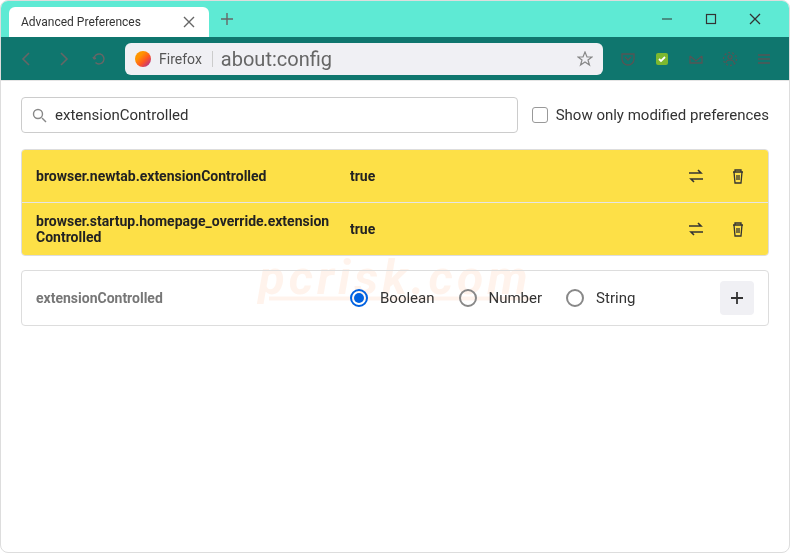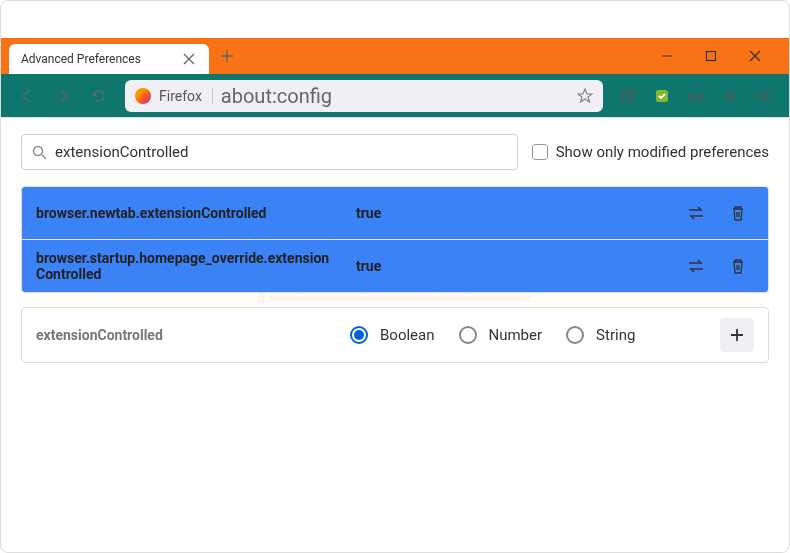--- a/index.html
+++ b/index.html
@@ -1,20 +1,20 @@
 <!DOCTYPE html>
 <html><head>
   <meta charset="utf-8">
   <style>
     * { margin: 0; padding: 0; box-sizing: border-box; font-family: -apple-system, BlinkMacSystemFont, "Segoe UI", Roboto, sans-serif; }
     body { width: 790px; height: 553px; background: #fff; border-radius: 8px; overflow: hidden; position: relative; border: 1px solid #ddd; }
     
     .watermark { position: absolute; top: 50%; left: 50%; transform: translate(-50%, -50%); font-size: 48px; font-weight: bold; color: rgba(255,160,100,0.12); letter-spacing: 4px; pointer-events: none; z-index: 0; font-style: italic; text-decoration: underline; }
     
-    .titlebar { display: flex; align-items: center; height: 36px; background: #f97316; padding: 0 8px; margin-top: 37px; }
+    .titlebar { display: flex; align-items: center; height: 36px; background: #5eead4; padding: 0 8px; }
     .tab { display: flex; align-items: center; background: #fff; height: 30px; padding: 0 12px; border-radius: 6px 6px 0 0; margin-top: 6px; min-width: 200px; gap: 8px; }
     .tab-title { font-size: 12px; color: #333; flex: 1; }
     .tab-close { width: 16px; height: 16px; display: flex; align-items: center; justify-content: center; color: #666; cursor: pointer; }
     .newtab { width: 28px; height: 28px; display: flex; align-items: center; justify-content: center; color: #666; margin-left: 4px; cursor: pointer; }
     .winctrl { margin-left: auto; display: flex; gap: 16px; padding-right: 12px; }
     .winctrl div { width: 28px; height: 28px; display: flex; align-items: center; justify-content: center; color: #333; cursor: pointer; }
     
     .toolbar { display: flex; align-items: center; height: 44px; background: #0f766e; padding: 0 10px; gap: 4px; border-bottom: 1px solid #e5e5e5; }
     .tbtn { width: 32px; height: 32px; display: flex; align-items: center; justify-content: center; color: #666; border-radius: 4px; cursor: pointer; }
     .urlbar { flex: 1; height: 32px; background: #f0f0f4; border-radius: 6px; display: flex; align-items: center; padding: 0 10px; gap: 8px; margin: 0 6px; }
@@ -25,21 +25,21 @@
     
     .content { padding: 16px 20px; position: relative; z-index: 1; }
     .searchrow { display: flex; gap: 14px; align-items: center; margin-bottom: 16px; }
     .searchbox { flex: 1; display: flex; align-items: center; border: 1px solid #ccc; border-radius: 4px; height: 36px; padding: 0 10px; gap: 8px; background: #fff; }
     .searchbox input { border: none; outline: none; font-size: 15px; flex: 1; color: #333; }
     .searchicon { color: #888; }
     .checkrow { display: flex; align-items: center; gap: 8px; font-size: 15px; color: #333; }
     .checkbox { width: 16px; height: 16px; border: 1px solid #999; border-radius: 3px; cursor: pointer; }
     
     .prefbox { border: 1px solid #ddd; border-radius: 4px; overflow: hidden; margin-bottom: 14px; }
-    .prefrow { display: flex; align-items: center; padding: 10px 14px; background: #3b82f6; gap: 20px; }
+    .prefrow { display: flex; align-items: center; padding: 10px 14px; background: #fde047; gap: 14px; }
     .prefrow + .prefrow { border-top: 1px solid #e5e5e5; }
     .prefname { font-weight: bold; font-size: 14px; color: #222; width: 300px; word-break: break-word; }
     .prefval { font-weight: bold; font-size: 14px; color: #222; flex: 1; }
     .prefactions { display: flex; gap: 10px; }
     .iconbtn { width: 32px; height: 32px; border: none; background: transparent; display: flex; align-items: center; justify-content: center; cursor: pointer; color: #333; border-radius: 4px; }
     
     .newprefbox { border: 1px solid #ddd; border-radius: 4px; display: flex; align-items: center; padding: 10px 14px; gap: 14px; }
     .newprefname { font-weight: bold; font-size: 14px; color: #777; width: 300px; }
     .radiogrp { display: flex; gap: 24px; flex: 1; align-items: center; }
     .radio { display: flex; align-items: center; gap: 12px; font-size: 15px; color: #333; cursor: pointer; }

